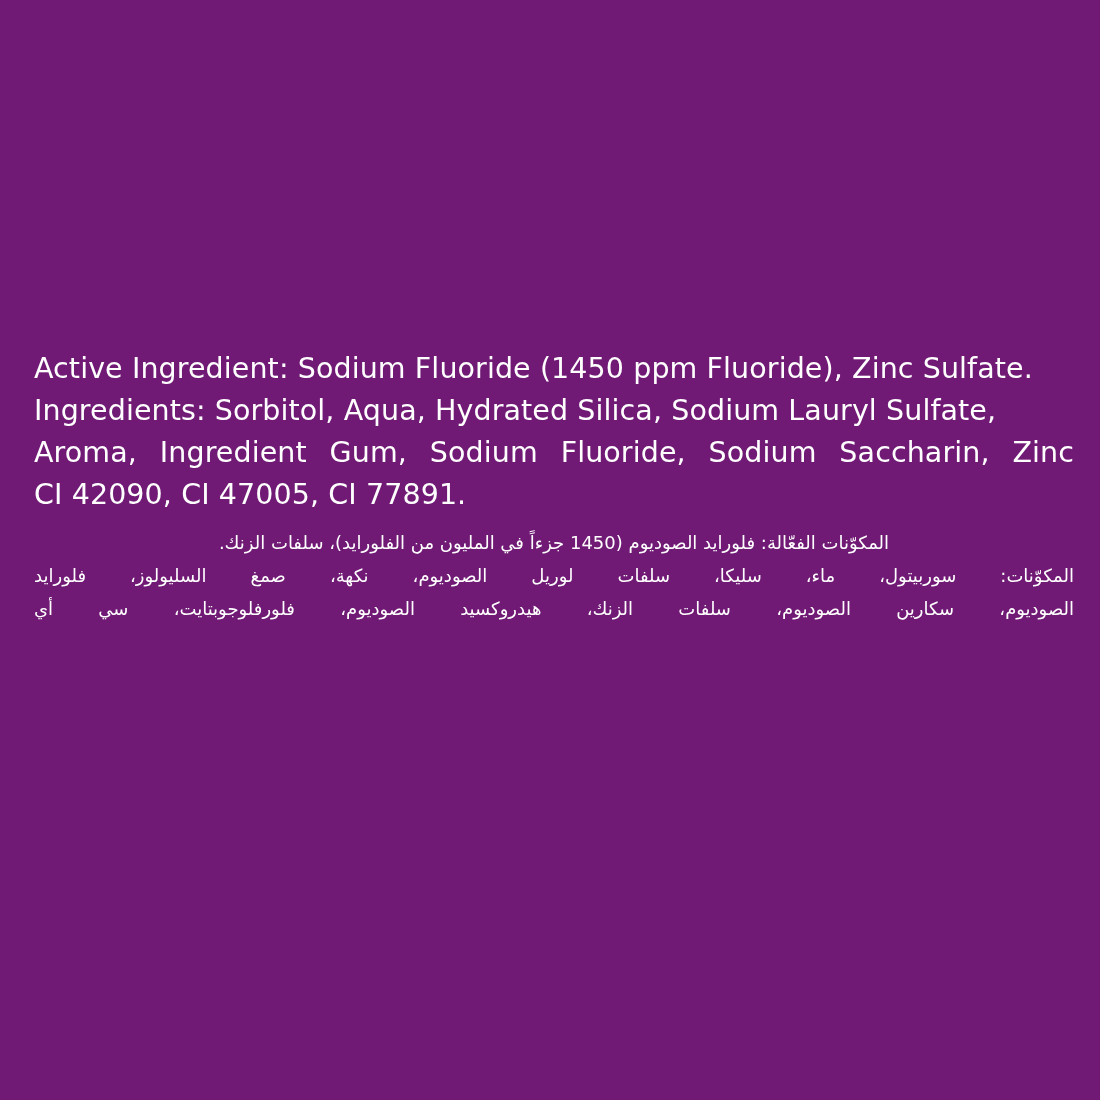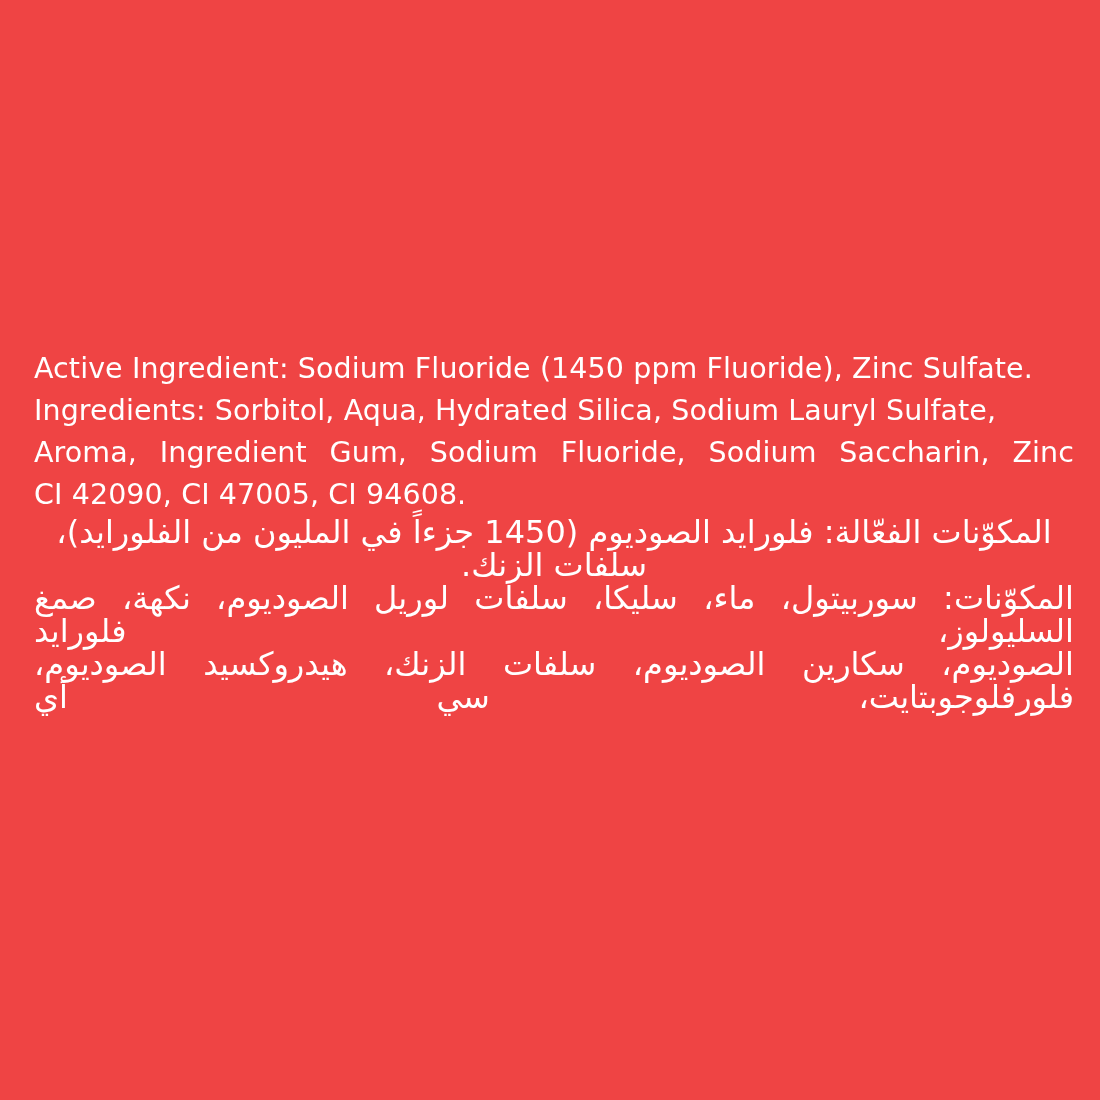--- a/index.html
+++ b/index.html
@@ -12,21 +12,21 @@
     background: #138f3e;
     font-family: "DejaVu Sans", sans-serif;
     overflow: hidden;
   }
   .label-panel {
     position: absolute;
     left: 0;
     top: 0;
     width: 1100px;
     height: 1100px;
-    background: #ef4444;
+    background: #701a75;
   }
   .content {
     position: absolute;
     left: 34px;
     top: 348px;
     width: 1040px;
   }
   .en-block {
     color: #ffffff;
     font-family: "DejaVu Sans", sans-serif;
@@ -39,23 +39,24 @@
   .en-line {
     white-space: nowrap;
   }
   .en-line.justify {
     display: block;
     text-align: justify;
     text-align-last: justify;
     white-space: normal;
   }
   .ar-block {
+    margin-top: 10px;
     color: #ffffff;
     font-family: "DejaVu Sans", sans-serif;
-    font-size: 32px;
+    font-size: 18px;
     line-height: 33px;
     direction: rtl;
     text-align: right;
     unicode-bidi: isolate;
   }
   .ar-line {
     display: block;
     white-space: nowrap;
   }
   .ar-line.justify {
@@ -72,21 +73,21 @@
 </head>
 <body style="background: rgb(19, 143, 62);">
 
 <div class="label-panel">
   <div class="content">
 
     <div class="en-block">
       <div class="en-line">Active Ingredient: Sodium Fluoride (1450 ppm Fluoride), Zinc Sulfate.</div>
       <div class="en-line">Ingredients: Sorbitol, Aqua, Hydrated Silica, Sodium Lauryl Sulfate,</div>
       <div class="en-line justify">Aroma, Ingredient Gum, Sodium Fluoride, Sodium Saccharin, Zinc</div>
-      <div class="en-line">CI 42090, CI 47005, CI 94608.</div>
+      <div class="en-line">CI 42090, CI 47005, CI 77891.</div>
     </div>
 
     <div class="ar-block">
       <span class="ar-line center">المكوّنات الفعّالة: فلورايد الصوديوم (1450 جزءاً في المليون من الفلورايد)، سلفات الزنك.</span>
       <span class="ar-line justify">المكوّنات: سوربيتول، ماء، سليكا، سلفات لوريل الصوديوم، نكهة، صمغ السليولوز، فلورايد</span>
       <span class="ar-line justify">الصوديوم، سكارين الصوديوم، سلفات الزنك، هيدروكسيد الصوديوم، فلورفلوجوبتايت، سي أي</span>
     </div>
 
   </div>
 </div>

